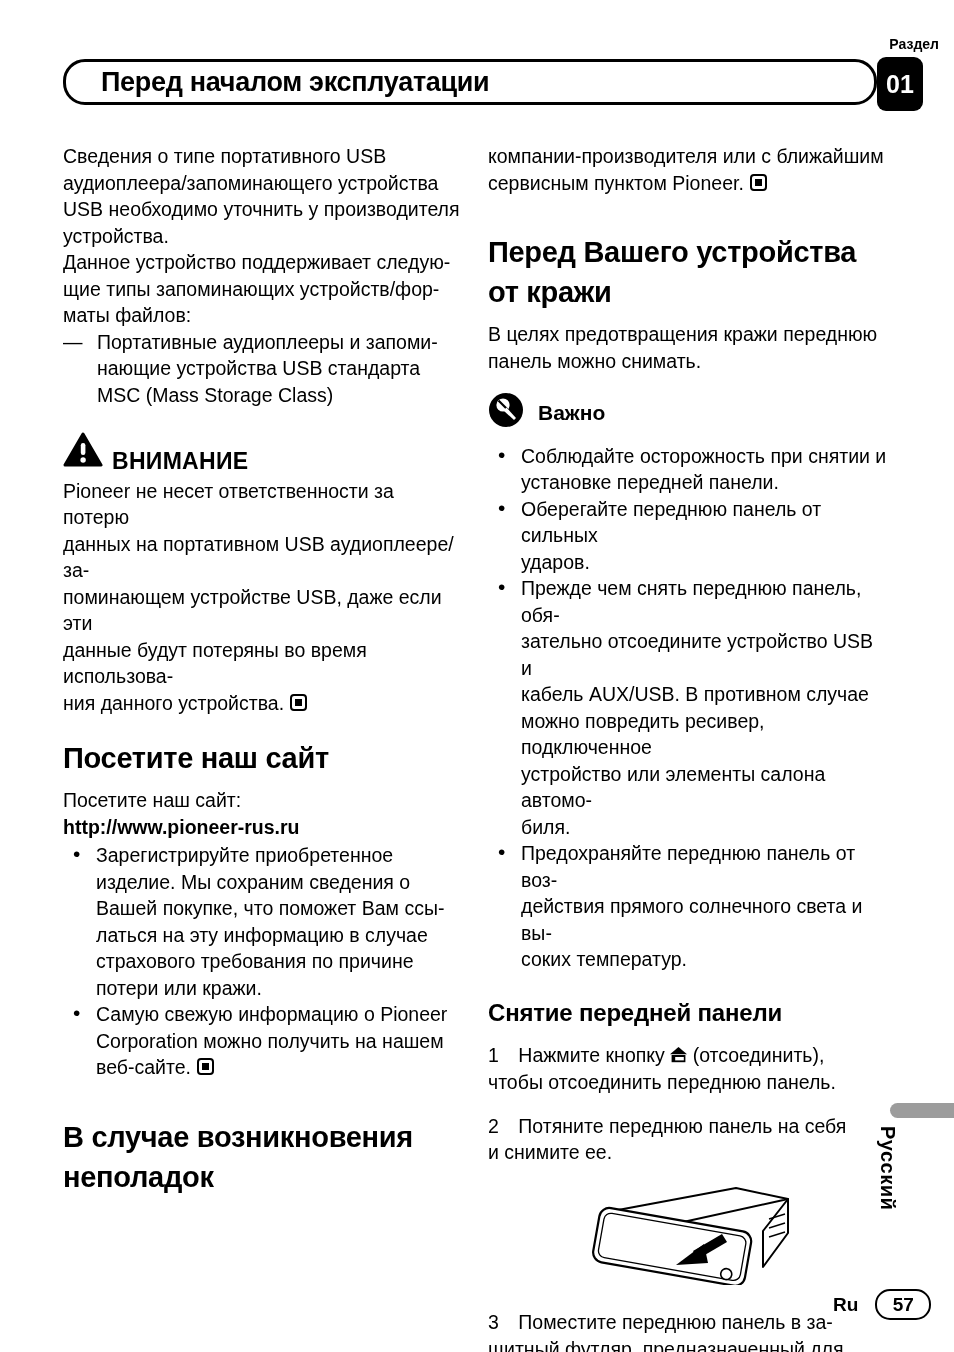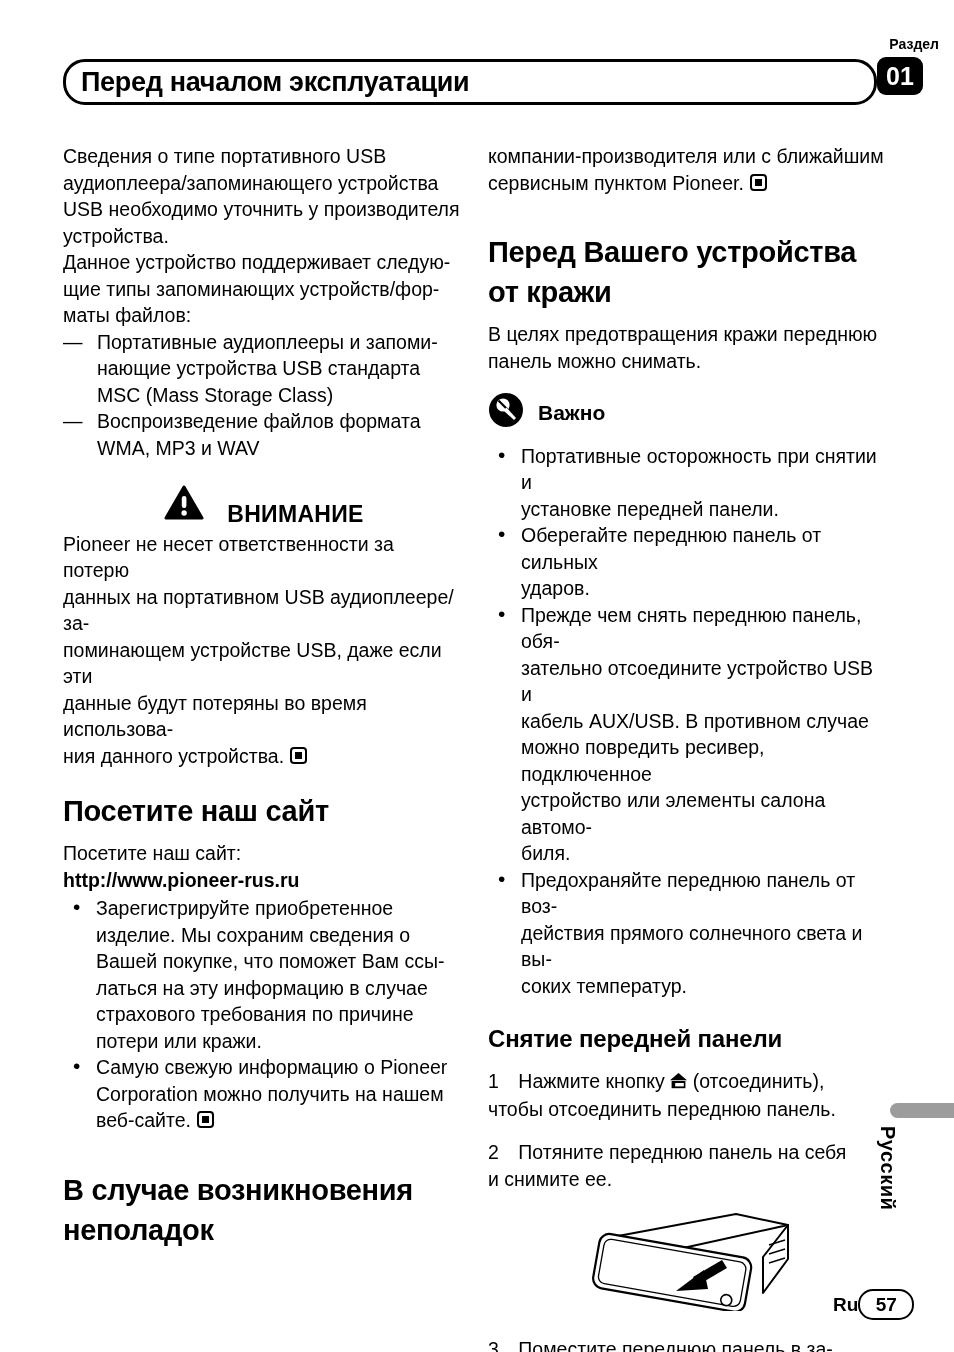--- a/index.html
+++ b/index.html
@@ -5,31 +5,31 @@
   html,body { margin:0; padding:0; background:#e8e8e8; }
   .page {
     position:relative; width:954px; height:1352px; background:#ffffff;
     font-family:"Liberation Sans", sans-serif; color:#000;
     margin:0 auto; overflow:hidden;
   }
 
   
   .hdr-section { position:absolute; right:15px; top:36px; font-size:14px; font-weight:bold; }
   .hdr-badge {
-    position:absolute; right:31px; top:57px; width:46px; height:38px;
+    position:absolute; right:31px; top:57px; width:46px; height:54px;
     background:#000; color:#fff; border-radius:9px;
     display:flex; align-items:center; justify-content:center;
     font-size:25px; font-weight:bold;
   }
   .title-box {
     position:absolute; left:63px; top:59px; width:808px; height:40px;
     border:3px solid #000; border-radius:22px;
     display:flex; align-items:center;
   }
-  .title-box .t { font-size:27px; font-weight:bold; padding-left:15px; letter-spacing:-0.3px; }
+  .title-box .t { font-size:27px; font-weight:bold; padding-left:35px; letter-spacing:-0.3px; }
 
   
   .col { position:absolute; top:143px; font-size:19.5px; line-height:26.5px; }
   .col-left  { left:63px;  width:402px; }
   .col-right { left:488px; width:400px; }
 
   h1 { font-size:29px; line-height:40px; font-weight:bold; margin:0 0 9px 0; letter-spacing:-0.3px; }
   h2 { font-size:24px; line-height:31px; font-weight:bold; margin:24px 0 14px 0; letter-spacing:-0.2px; }
   .gap-md { margin-top:22px; }
   .gap-lg { margin-top:36px; }
@@ -37,21 +37,21 @@
   p.body { margin:0; white-space:pre-line; }
 
   .dash-list { margin:0; }
   .dash-item { position:relative; padding-left:34px; white-space:pre-line; }
   .dash-item::before { content:"\2014"; position:absolute; left:0; top:0; }
 
   ul.bullets { list-style:none; margin:2px 0 0 0; padding:0; }
   ul.bullets li { position:relative; padding-left:33px; white-space:pre-line; margin:0; }
   ul.bullets li::before { content:"\2022"; position:absolute; left:10px; top:-1px; font-size:21px; }
 
-  .warn-head { display:flex; align-items:flex-end; gap:23px; margin:24px 0 3px 0;justify-content:center; }
+  .warn-head { display:flex; align-items:flex-end; gap:9px; margin:24px 0 3px 0; }
   .warn-label { font-size:23px; font-weight:bold; letter-spacing:0.3px; }
   .imp-head { display:flex; align-items:center; gap:14px; margin:18px 0 8px 0; }
   .imp-label { font-size:21px; font-weight:bold; }
 
   .endmark {
     display:inline-block; width:13px; height:13px; border:2px solid #000;
     border-radius:4px; margin-left:6px; position:relative; vertical-align:-1px;
   }
   .endmark::after { content:""; position:absolute; left:3px; top:3px; width:7px; height:7px; background:#000; }
 
@@ -63,21 +63,21 @@
 
   
   .side-tab {
     position:absolute; left:890px; top:1103px; width:64px; height:15px;
     background:#9c9c9c; border-radius:8px 0 0 8px;
   }
   .side-label {
     position:absolute; left:876px; top:1126px;
     writing-mode:vertical-rl; font-size:20px; font-weight:bold; letter-spacing:0.5px;
   }
-  .footer { position:absolute; left:833px; top:1289px; display:flex; align-items:center; }
+  .footer { position:absolute; left:833px; top:1289px; display:flex; align-items:center; gap:17px; }
   .footer-lang { font-size:19px; font-weight:bold; }
   .page-pill {
     width:52px; height:27px; border:2px solid #000; border-radius:15px;
     display:flex; align-items:center; justify-content:center;
     font-size:19px; font-weight:bold;
   }
 </style>
 </head>
 <body>
 
@@ -94,22 +94,20 @@
 аудиоплеера/запоминающего устройства
 USB необходимо уточнить у производителя
 устройства.
 Данное устройство поддерживает следую-
 щие типы запоминающих устройств/фор-
 маты файлов:</p>
     <div class="dash-list">
       <div class="dash-item">Портативные аудиоплееры и запоми-
 нающие устройства USB стандарта
 MSC (Mass Storage Class)</div>
-      <div class="dash-item">Воспроизведение файлов формата
-WMA, MP3 и WAV</div>
     </div>
 
     <div class="warn-head">
       <span>
         <svg width="40" height="36" viewBox="0 0 40 36">
           <path d="M20 2 L38 33 H2 Z" fill="#000" stroke="#000" stroke-width="3" stroke-linejoin="round"></path>
           <rect x="17.8" y="11" width="4.6" height="12" rx="2.2" fill="#fff"></rect>
           <circle cx="20.1" cy="28" r="2.7" fill="#fff"></circle>
         </svg>
       </span>
@@ -154,21 +152,21 @@
         <svg width="36" height="36" viewBox="0 0 36 36">
           <circle cx="18" cy="18" r="17" fill="#000"></circle>
           <circle cx="15" cy="13" r="6.6" fill="#fff"></circle>
           <line x1="10.5" y1="8.5" x2="19.5" y2="17.5" stroke="#000" stroke-width="2.2"></line>
           <path d="M18.5 15.5 L28 26 L26 28 L15.5 18.5 Z" fill="#fff"></path>
         </svg>
       </span>
       <span class="imp-label">Важно</span>
     </div>
     <ul class="bullets">
-      <li>Портативные осторожность при снятии и
+      <li>Соблюдайте осторожность при снятии и
 установке передней панели.</li>
       <li>Оберегайте переднюю панель от сильных
 ударов.</li>
       <li>Прежде чем снять переднюю панель, обя-
 зательно отсоедините устройство USB и
 кабель AUX/USB. В противном случае
 можно повредить ресивер, подключенное
 устройство или элементы салона автомо-
 биля.</li>
       <li>Предохраняйте переднюю панель от воз-

